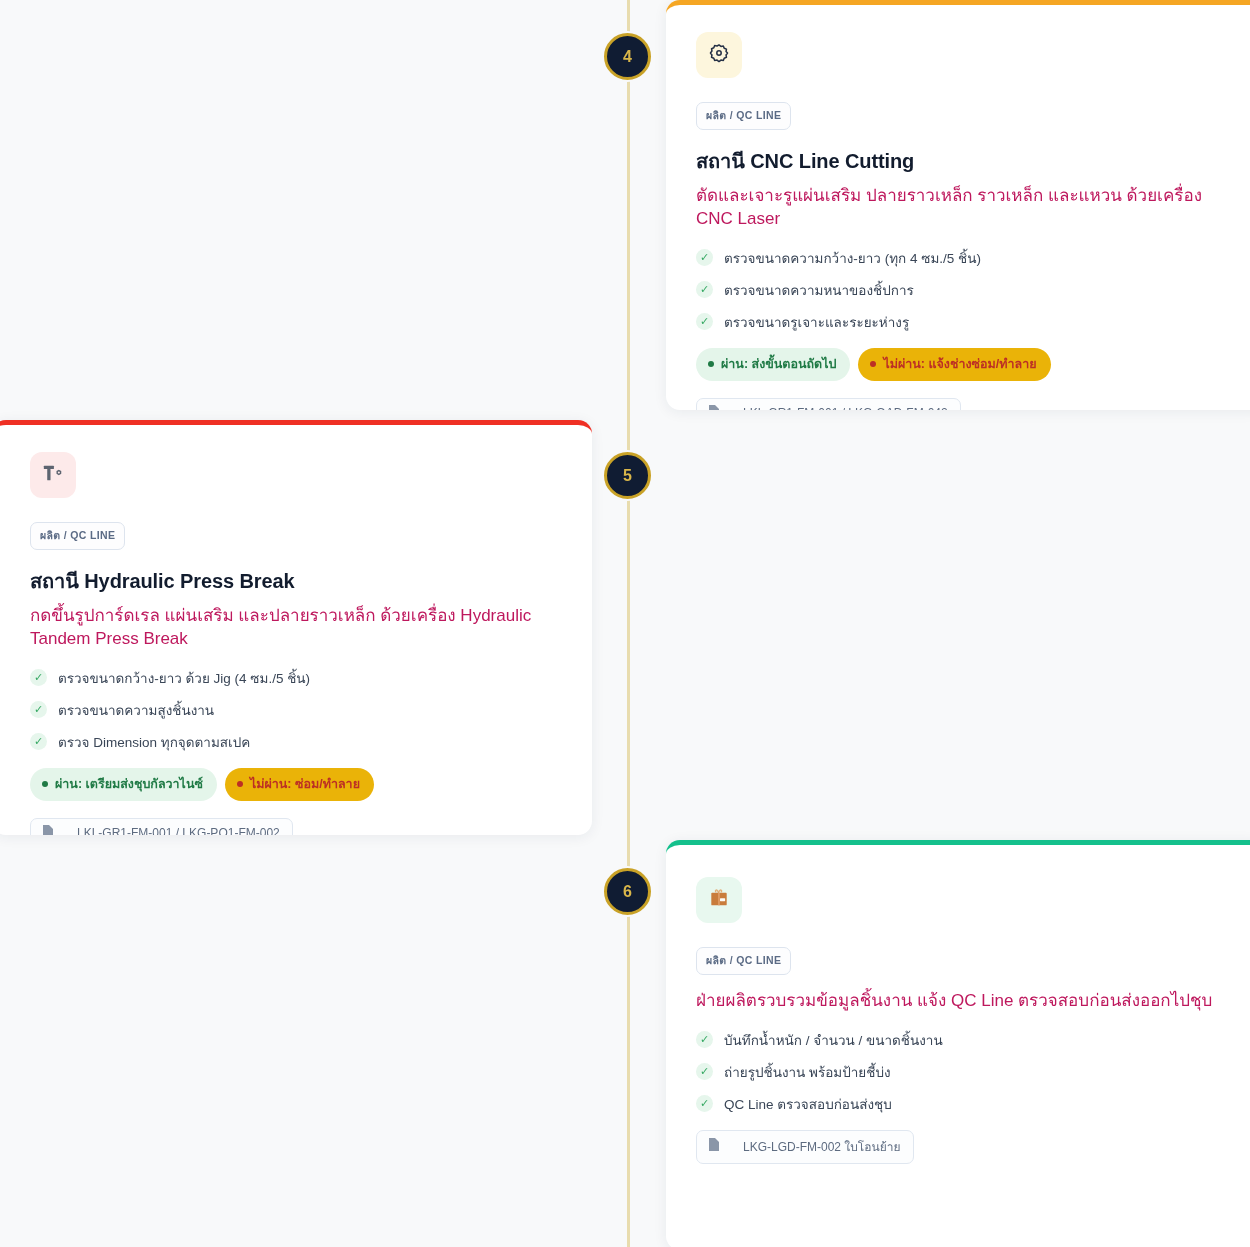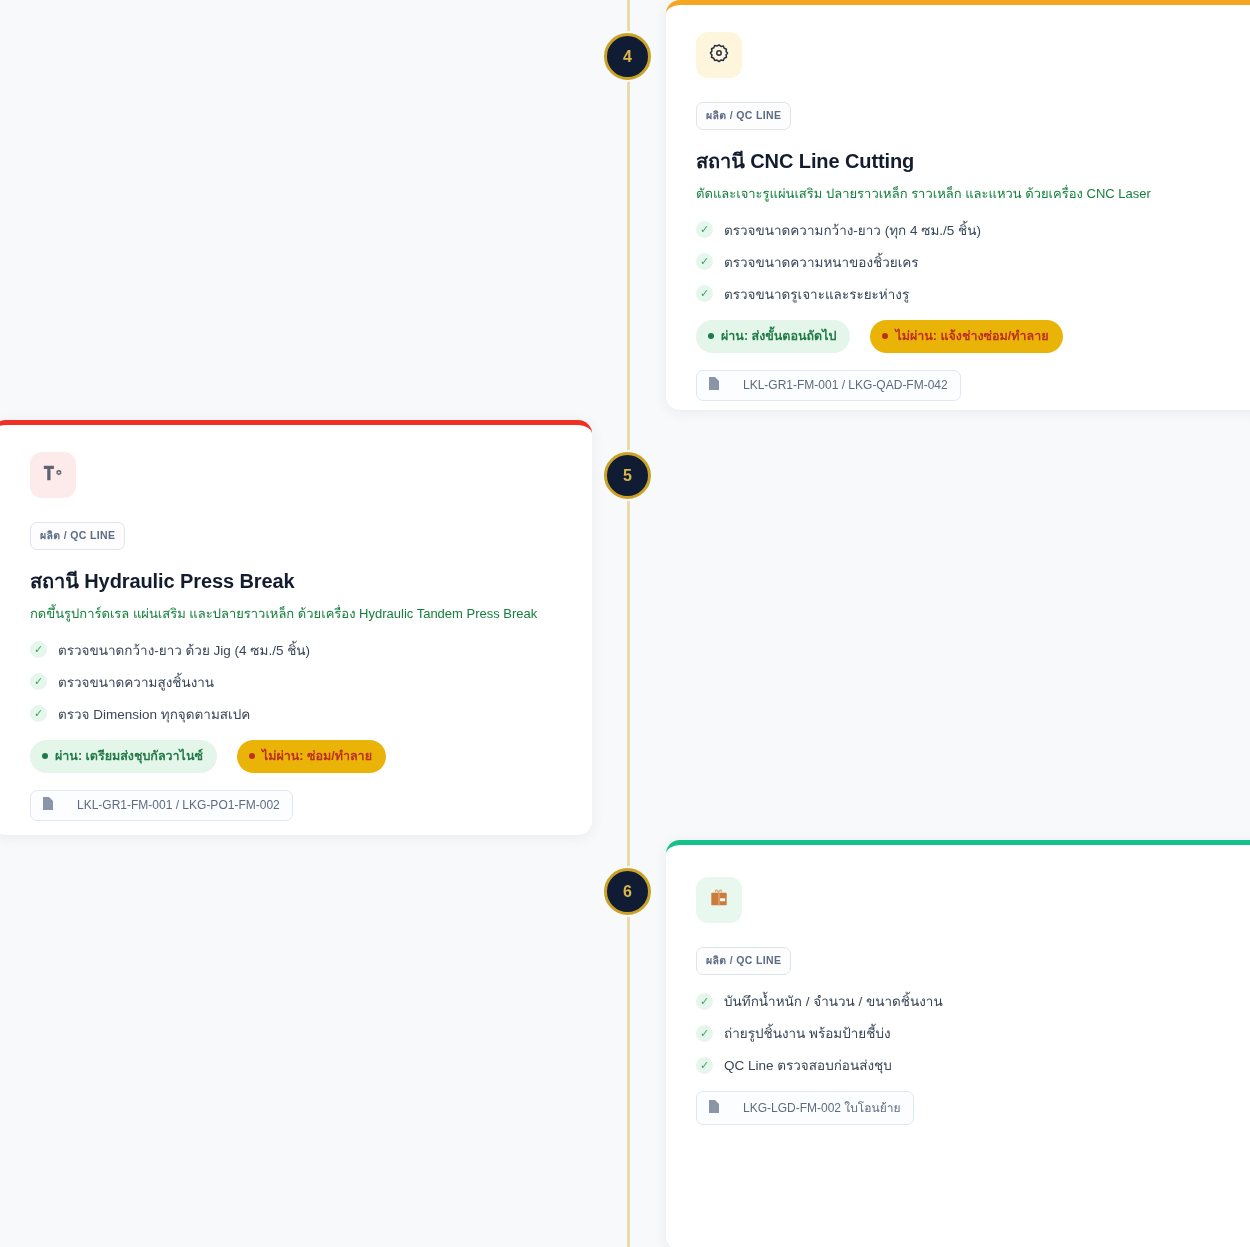--- a/index.html
+++ b/index.html
@@ -114,22 +114,22 @@
 
   .card-title {
     font-size: 20px;
     font-weight: bold;
     color: #121c2e;
     letter-spacing: -0.1px;
     margin-bottom: 8px;
   }
 
   .card-desc {
-    font-size: 13px;
-    color: #15803d;
+    font-size: 17px;
+    color: #be185d;
     margin-bottom: 16px;
     line-height: 1.35;
   }
 
   
   .checklist { list-style: none; margin-bottom: 15px; }
   .check-row {
     display: flex;
     align-items: center;
     gap: 11px;
@@ -149,21 +149,21 @@
     line-height: 1;
   }
   .check-text {
     font-size: 13.5px;
     color: #3a4657;
   }
 
   
   .pill-row {
     display: flex;
-    gap: 20px;
+    gap: 8px;
     margin-bottom: 17px;
     flex-wrap: wrap;
   }
   .pill {
     display: inline-flex;
     align-items: center;
     gap: 7px;
     border-radius: 999px;
     padding: 6px 14px 7px 12px;
     font-size: 12.5px;
@@ -224,21 +224,21 @@
     <div class="card-title">สถานี CNC Line Cutting</div>
     <div class="card-desc">ตัดและเจาะรูแผ่นเสริม ปลายราวเหล็ก ราวเหล็ก และแหวน ด้วยเครื่อง CNC Laser</div>
 
     <ul class="checklist">
       <li class="check-row">
         <span class="check-mark">✓</span>
         <span class="check-text">ตรวจขนาดความกว้าง-ยาว (ทุก 4 ซม./5 ชิ้น)</span>
       </li>
       <li class="check-row">
         <span class="check-mark">✓</span>
-        <span class="check-text">ตรวจขนาดความหนาของชิ้วยเคร</span>
+        <span class="check-text">ตรวจขนาดความหนาของชิ้ปการ</span>
       </li>
       <li class="check-row">
         <span class="check-mark">✓</span>
         <span class="check-text">ตรวจขนาดรูเจาะและระยะห่างรู</span>
       </li>
     </ul>
 
     <div class="pill-row">
       <span class="pill pill-pass">
         <span class="pill-dot"></span>
@@ -328,20 +328,21 @@
           <path d="M8.6 5.3c-1.3-1.4.5-2.6 1.6-1.4.8.9 1.1 2 1.1 2M14.4 5.3c1.3-1.4-.5-2.6-1.6-1.4-.8.9-1.1 2-1.1 2" stroke="#e2b07c" stroke-width="1.5" stroke-linecap="round"></path>
           <rect x="3.6" y="6.4" width="16.8" height="13.6" rx="1" fill="#c97c3c"></rect>
           <rect x="11.1" y="6.4" width="1.7" height="13.6" fill="#e2a06b"></rect>
           <rect x="13.1" y="12.2" width="5.6" height="3.4" rx="0.5" fill="#fdfaf6"></rect>
         </svg>
       </span>
     </div>
 
     <div class="dept-badge">ผลิต / QC LINE</div>
 
+    <div class="card-desc">ฝ่ายผลิตรวบรวมข้อมูลชิ้นงาน แจ้ง QC Line ตรวจสอบก่อนส่งออกไปชุบ</div>
 
     <ul class="checklist">
       <li class="check-row">
         <span class="check-mark">✓</span>
         <span class="check-text">บันทึกน้ำหนัก / จำนวน / ขนาดชิ้นงาน</span>
       </li>
       <li class="check-row">
         <span class="check-mark">✓</span>
         <span class="check-text">ถ่ายรูปชิ้นงาน พร้อมป้ายชี้บ่ง</span>
       </li>

